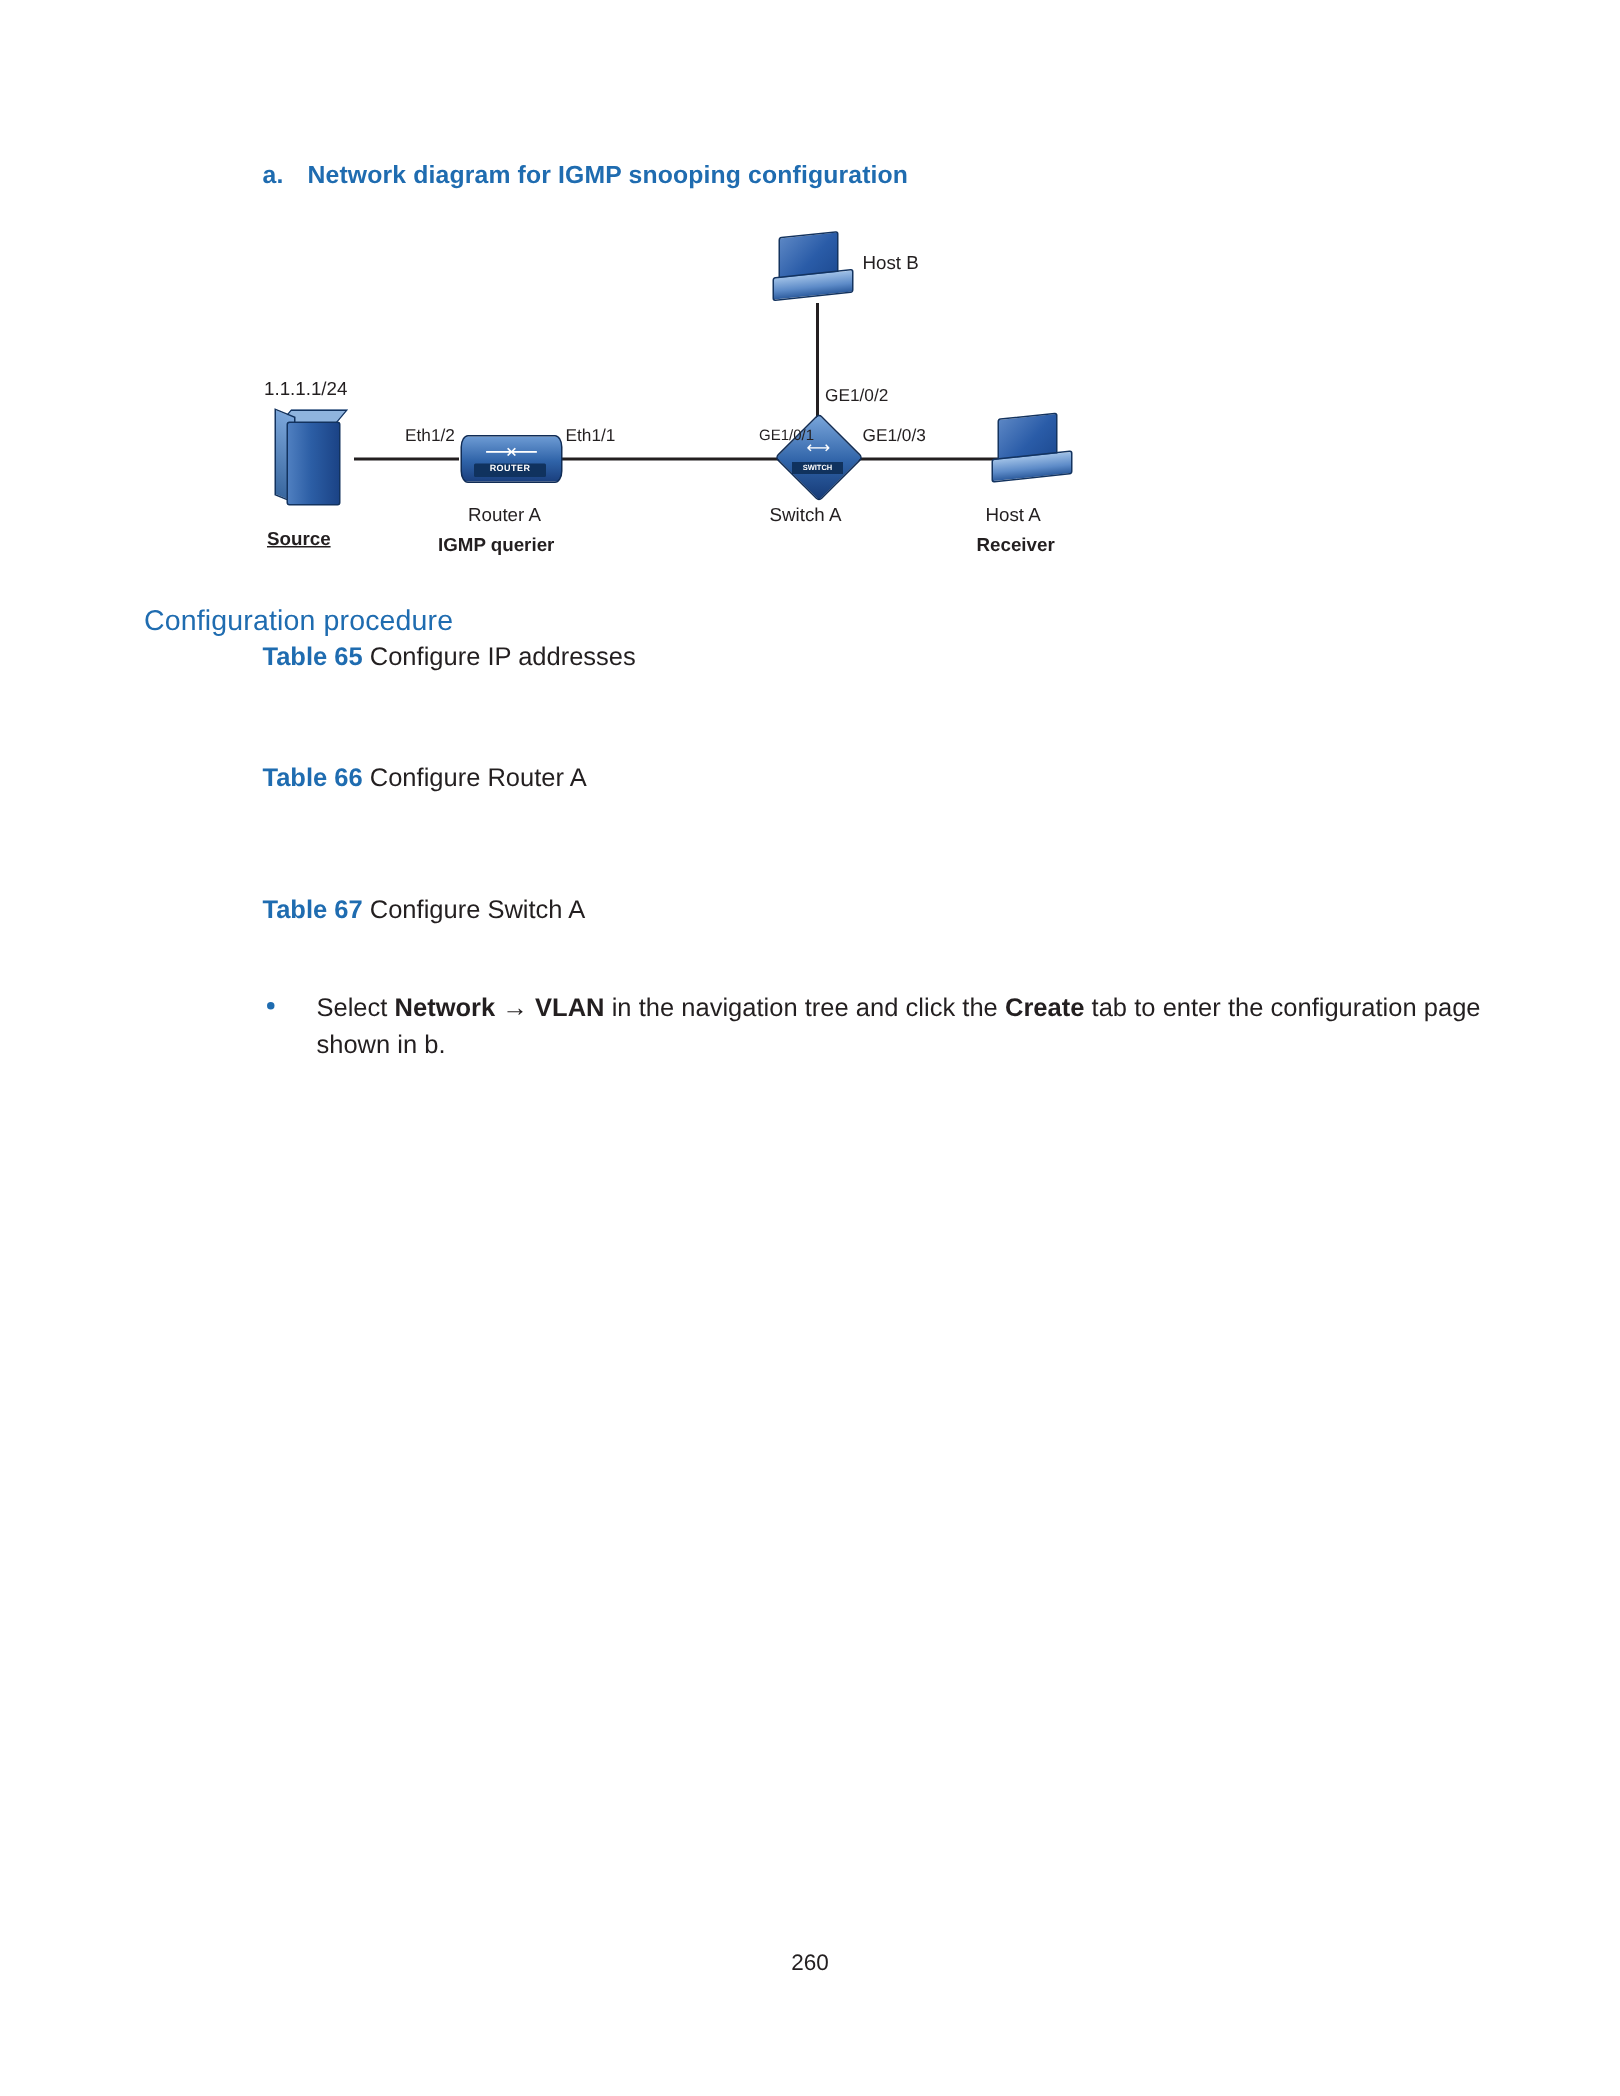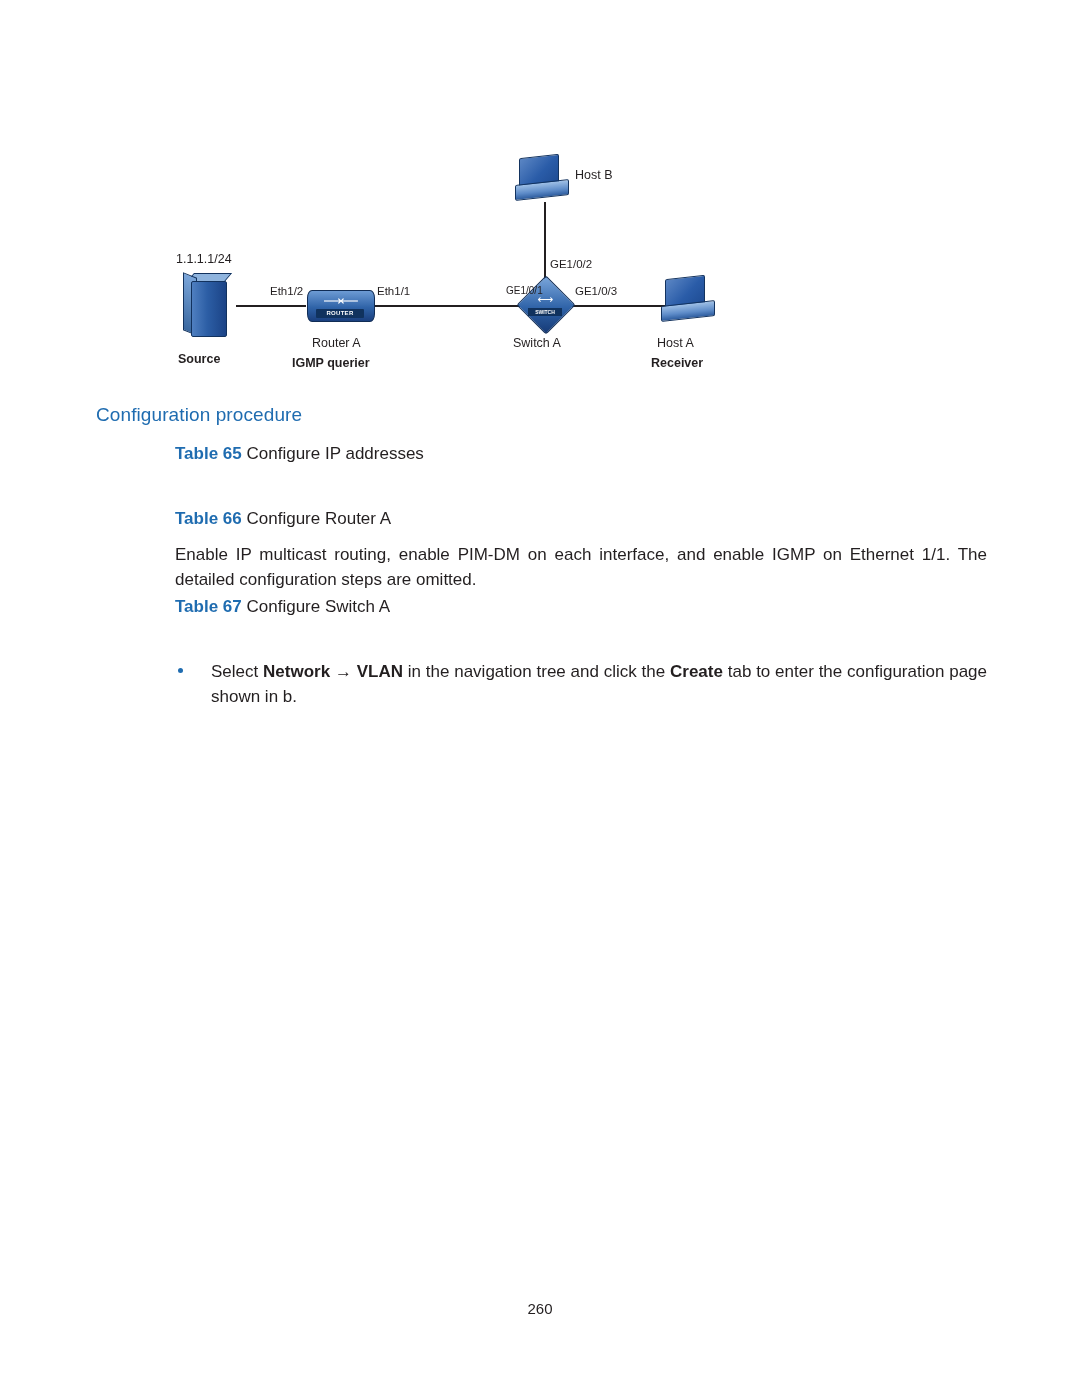--- a/index.html
+++ b/index.html
@@ -246,40 +246,43 @@
     text-align: center;
     font-size: 15px;
     color: #231f20;
   }
 </style>
 </head>
 <body>
 
 <div class="page">
 
+  <div class="fig-caption">
+    <span class="lbl">a.</span><span>Network diagram for IGMP snooping configuration</span>
+  </div>
 
   <div class="diagram">
 
     <div class="lnk" style="left:374px; top:62px; width:2px; height:92px;"></div>
     <div class="lnk" style="left:66px; top:165px; width:70px; height:2px;"></div>
     <div class="lnk" style="left:204px; top:165px; width:146px; height:2px;"></div>
     <div class="lnk" style="left:400px; top:165px; width:96px; height:2px;"></div>
 
     <div class="host" style="left:345px; top:16px;">
       <div class="screen"></div>
       <div class="base"></div>
     </div>
     <div class="dlabel" style="left:405px; top:28px;">Host B</div>
 
     <div class="server" style="left:13px; top:135px;">
       <div class="top"></div>
       <div class="side"></div>
       <div class="front"></div>
     </div>
-    <div class="dlabel bold" style="left:8px; top:212px;">Source</div>
+    <div class="dlabel bold" style="left:8px; top:212px;text-decoration:underline;">Source</div>
     <div class="dlabel" style="left:6px; top:112px;">1.1.1.1/24</div>
 
     <div class="router" style="left:137px; top:146px;">
       <div class="body"></div>
       <div class="arrows">⟶⟵</div>
       <div class="tag">ROUTER</div>
     </div>
     <div class="dlabel" style="left:142px; top:196px;">Router A</div>
     <div class="dlabel bold" style="left:122px; top:216px;">IGMP querier</div>
     <div class="dlabel" style="left:100px; top:145px; font-size:11.5px;">Eth1/2</div>
@@ -298,32 +301,31 @@
     <div class="host" style="left:491px; top:137px;">
       <div class="screen"></div>
       <div class="base"></div>
     </div>
     <div class="dlabel" style="left:487px; top:196px;">Host A</div>
     <div class="dlabel bold" style="left:481px; top:216px;">Receiver</div>
   </div>
 
   <h2 class="section">Configuration procedure</h2>
 
-  <div class="tbl-title" style="top:444px;">
+  <div class="tbl-title" style="top:428px;">
     <span class="tt">Table 65</span>
     <span>Configure IP addresses</span>
   </div>
 
 
   <div class="tbl-title" style="top:509px;">
     <span class="tt">Table 66</span>
     <span>Configure Router A</span>
   </div>
 
-  <div class="para" style="top:542px; width:812px;">Enable IP multicast routing, enable PIM-DM on each interface, and enable IGMP on Ethernet 1/1. The detailed configuration steps are omitted.</div>
 
   <div class="tbl-title" style="top:597px;">
     <span class="tt">Table 67</span>
     <span>Configure Switch A</span>
   </div>
 
 
   <div class="bullet" style="top:659px;">
     <span class="dot"></span>
     <span class="txt"><span>Select </span><b class="inl">Network</b><b class="inl"> → </b><b class="inl">VLAN</b><span> in the navigation tree and click the </span><b class="inl">Create</b><span> tab to enter the configuration page shown in </span><span class="xref">b</span><span>.</span></span>

